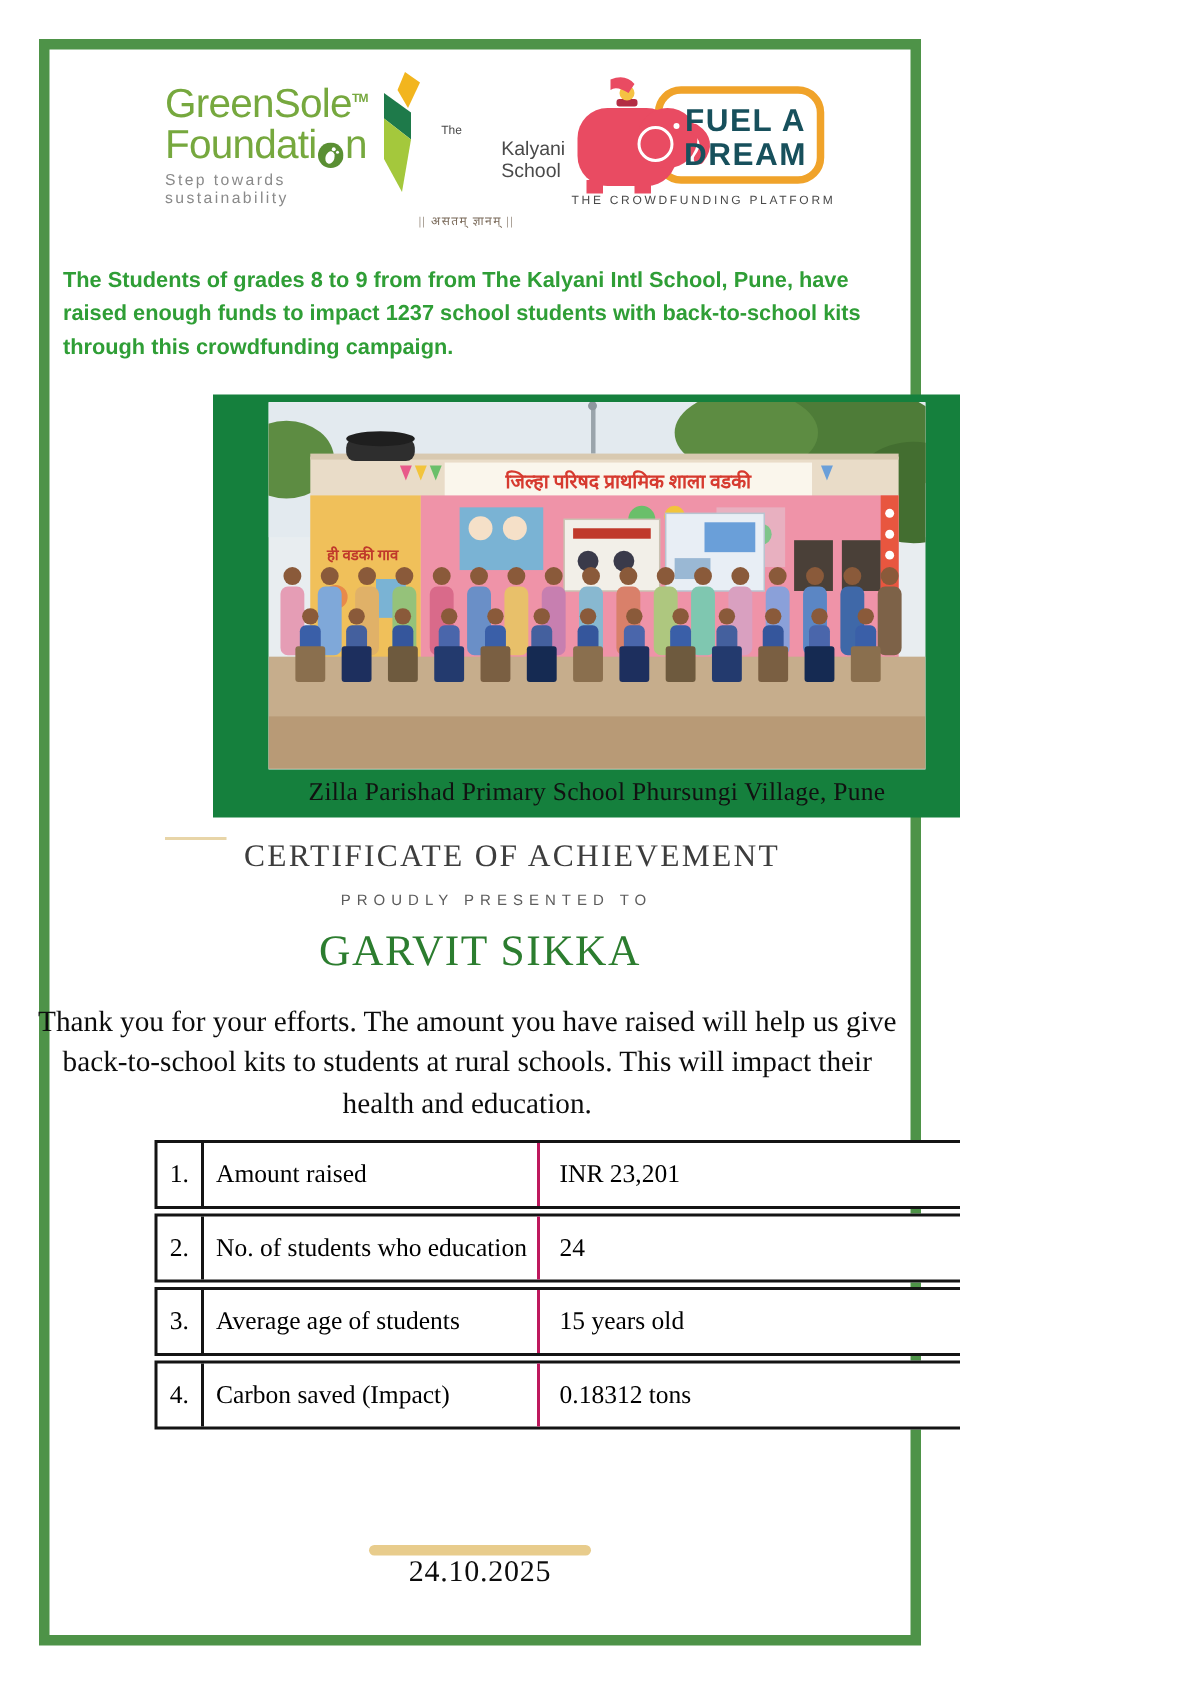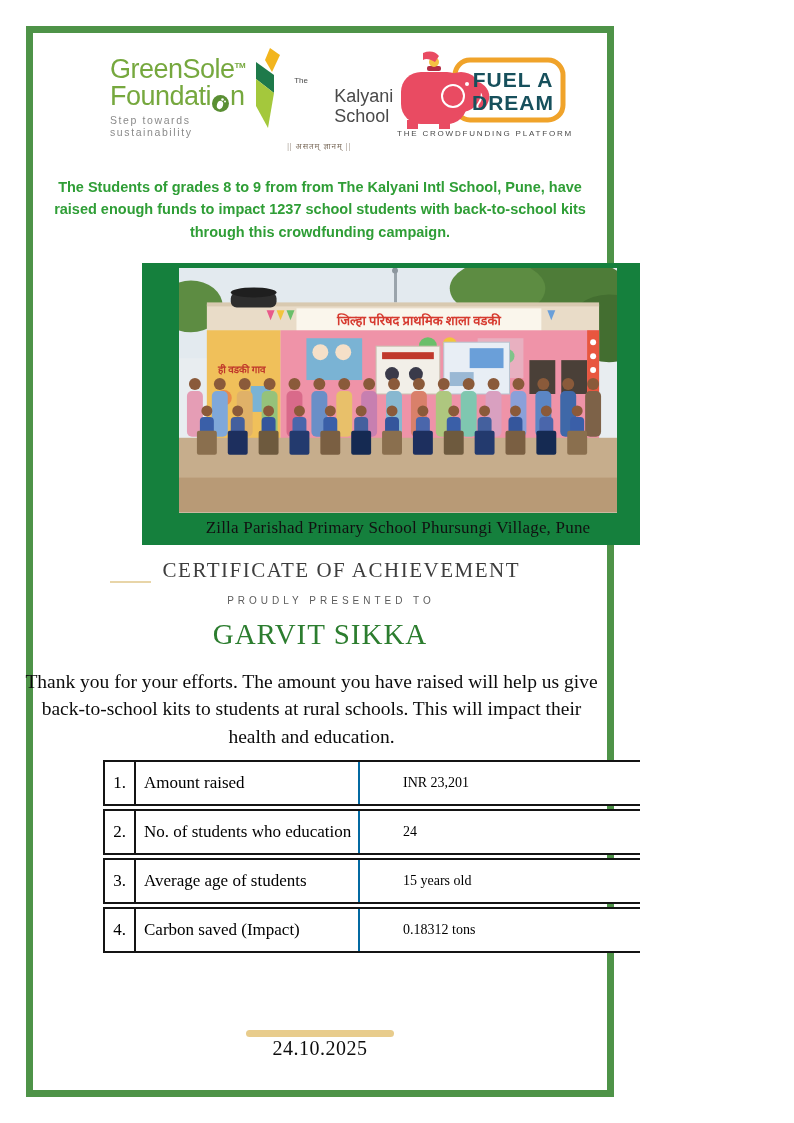--- a/index.html
+++ b/index.html
@@ -21,43 +21,43 @@
   .gs-line1 { font-size:27px; font-weight:500; letter-spacing:-0.5px; line-height:1.0; }
   .gs-tm { font-size:8px; vertical-align:super; font-weight:700; }
   .gs-line2 { font-size:27px; font-weight:500; letter-spacing:-0.5px; line-height:1.0; display:flex; align-items:center; }
   .gs-foot { display:inline-block; width:17px; height:17px; margin:3px 1px 0 1px; }
   .gs-tag { font-size:10.5px; color:#8a8a8a; letter-spacing:1.6px; margin-top:4px; }
 
   .ks-logo { display:flex; flex-direction:column; align-items:center; padding-top:0; }
   .ks-top { display:flex; align-items:center; gap:7px; }
   .ks-text { font-family:"Liberation Sans", sans-serif; color:#4a4a4a; line-height:1.12; padding-top:22px; }
   .ks-the { font-size:8px; }
-  .ks-name { font-size:18px;margin-left:40px; }
+  .ks-name { font-size:13px;margin-left:40px; }
   .ks-motto { font-family:"Liberation Serif", serif; font-size:8px; color:#7a6a5a; margin-top:6px; letter-spacing:1px; }
 
   .fd-logo { padding-top:2px; }
 
   
   .statement {
     position:absolute; top:176px; left:42px; right:42px;
     font-family:"Liberation Sans", sans-serif; font-weight:700;
-    font-size:14.5px; line-height:1.55; color:#2f9e36; text-align:center;
+    font-size:14.5px; line-height:1.55; color:#2f9e36; text-align:left;
   }
 
   
   .photo-frame {
     position:absolute; top:263px; left:142px; width:512px; height:282px;
     background:#15803d; display:flex; flex-direction:column; align-items:center;
   }
   .photo-frame svg.photo { margin-top:5px; display:block; background:#e8edf0; }
   .photo-caption { font-size:17px; color:#111; margin-top:5px; letter-spacing:0.2px; }
 
   
   .cert-row { position:absolute; top:558px; left:110px; right:108px;
-              display:flex; align-items:flex-end; }
+              display:flex; align-items:flex-start; }
   .cert-line { height:2px; background:#e8d5a8; }
   .cert-line.left { width:98px; }
   .cert-line.right { flex:1; }
   .cert-title { font-size:21px; color:#3d3d3d; letter-spacing:1.5px; padding:0 12px;
                 font-family:"Liberation Serif", serif; white-space:nowrap; }
 
   .presented { position:absolute; top:595px; left:0; right:0; text-align:center;
                font-family:"Liberation Sans", sans-serif; font-size:10px;
                letter-spacing:4px; color:#5c5c5c;margin-left:22px; }
 
@@ -67,23 +67,23 @@
 
   .message { position:absolute; top:668px; left:19px; right:36px; text-align:center;
              font-size:19.5px; line-height:1.4; color:#0c0c0c; }
 
   
   .impact-table { position:absolute; top:760px; left:103px; width:577px;
                   display:flex; flex-direction:column; gap:3px; }
   .t-row { display:flex; border:2px solid #141414; height:46px; background:#fff; }
   .t-num { width:31px; border-right:2px solid #141414; display:flex;
            align-items:center; justify-content:center; font-size:17px; }
-  .t-label { width:224px; border-right:2px solid #0369a1; display:flex;
+  .t-label { width:224px; border-right:2px solid #be185d; display:flex;
              align-items:center; padding-left:8px; font-size:17px; }
-  .t-value { flex:1; display:flex; align-items:center; padding-left:13px; font-size:14px;margin-left:30px; }
+  .t-value { flex:1; display:flex; align-items:center; padding-left:13px; font-size:17px; }
 
   
   .date-block { position:absolute; top:1030px; left:0; right:0; text-align:center; }
   .date-line { width:148px; height:7px; border-radius:4px; background:#e8cc8c; margin:0 auto; }
   .date-text { font-size:20px; color:#0c0c0c; margin-top:0; letter-spacing:0.5px; }
 
   
   .badge { position:absolute; top:953px; left:642px; width:124px; height:156px; }
 </style>
 </head>

